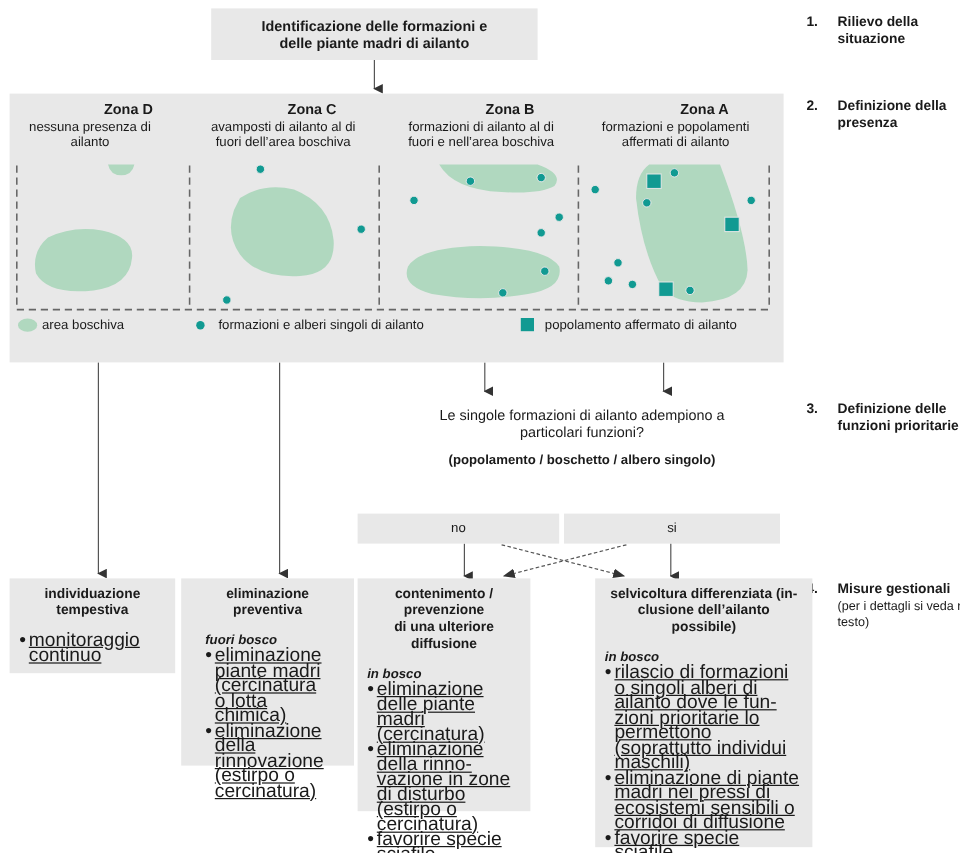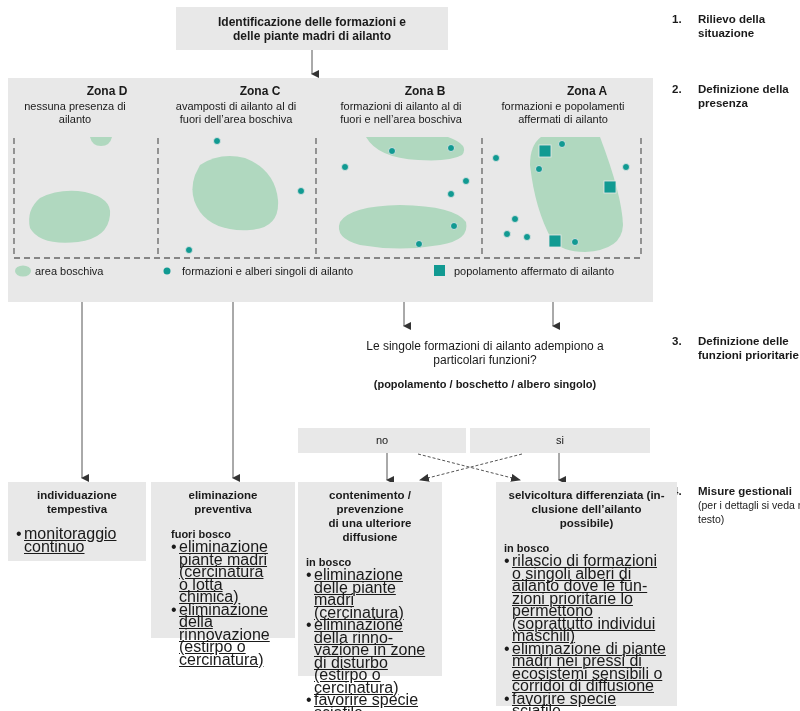--- a/index.html
+++ b/index.html
@@ -12,21 +12,21 @@
   .t11 { font-size:11px; line-height:13px; }
   .t12 { font-size:12px; line-height:14px; }
   .step { position:absolute; left:672px; font-size:11.5px; line-height:14px; }
   .step .num { position:absolute; left:0; top:0; font-weight:bold; }
   .step .txt { position:absolute; left:26px; top:0; width:115px; }
   .step .txt b { font-weight:bold; }
   .zone-title { position:absolute; font-weight:bold; font-size:12px; text-align:center;margin-left:24px; }
   .zone-desc  { position:absolute; font-size:11px; line-height:13px; text-align:center; }
   .legend-label { position:absolute; font-size:11px; line-height:13px; white-space:nowrap; }
   .card-title { font-weight:bold; font-size:11.5px; line-height:14px; text-align:center; }
-  .card-head { font-weight:bold; font-size:11px; line-height:13px; margin-top:12px; }
+  .card-head { font-weight:bold; font-size:11px; line-height:13px; margin-top:12px;font-style:italic; }
   ul.bl { list-style:none; margin:0; padding:0; }
   ul.bl li { position:relative; padding-left:8px; font-size:16px; line-height:12.5px;text-decoration:underline; }
   ul.bl li::before { content:"\2022"; position:absolute; left:0; top:0; }
   .plain { font-size:15px; line-height:12.5px; }
   svg { position:absolute; left:0; top:0; }
 </style>
 </head>
 <body>
 
 <svg width="800" height="711">

